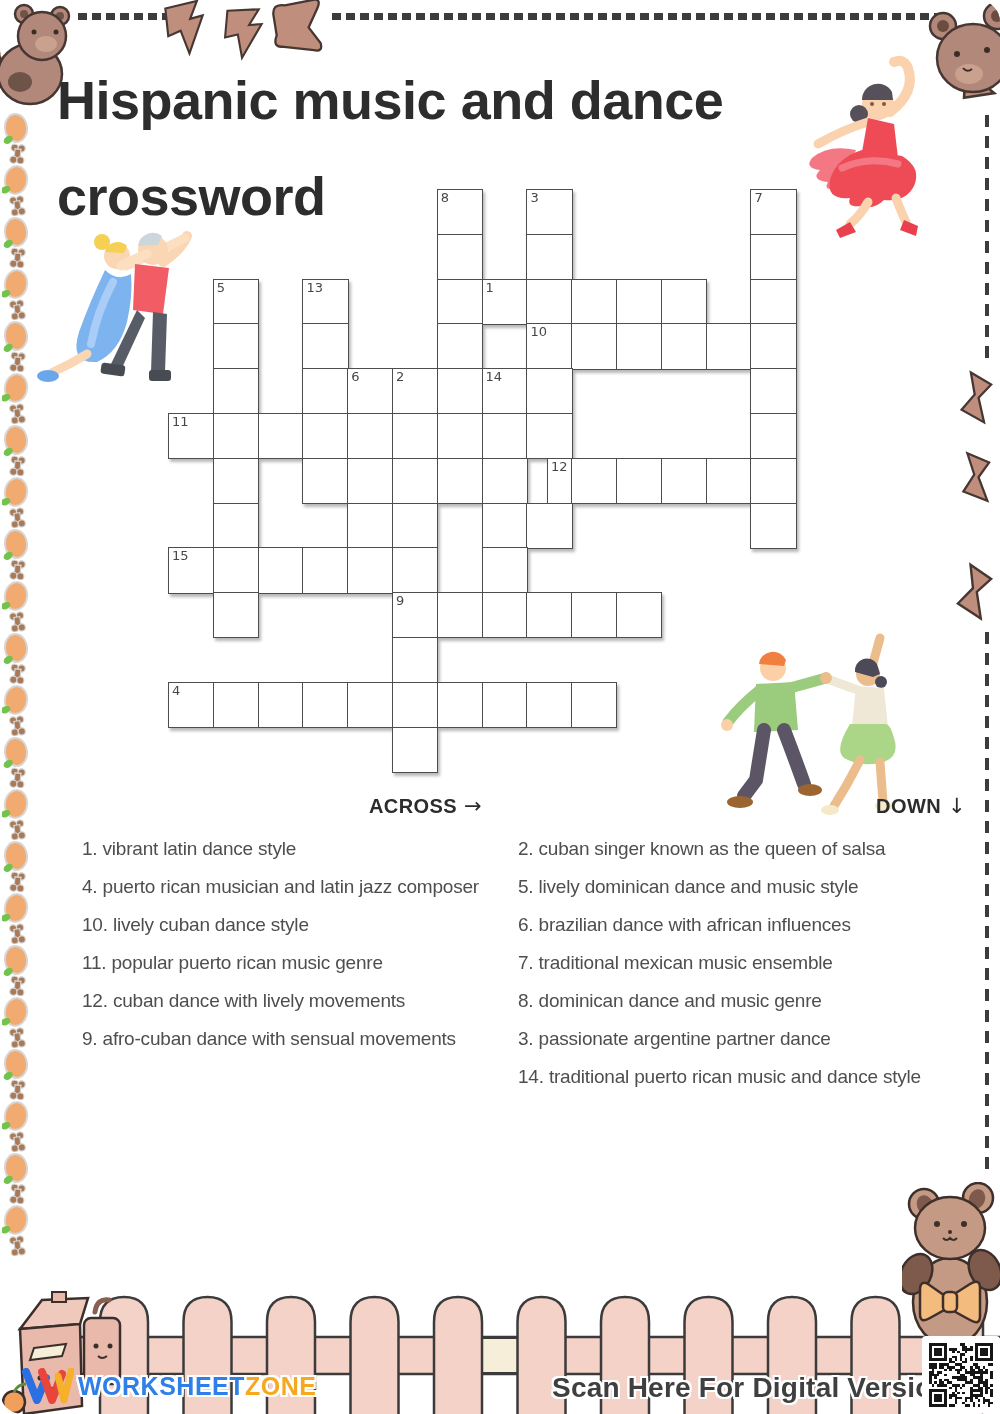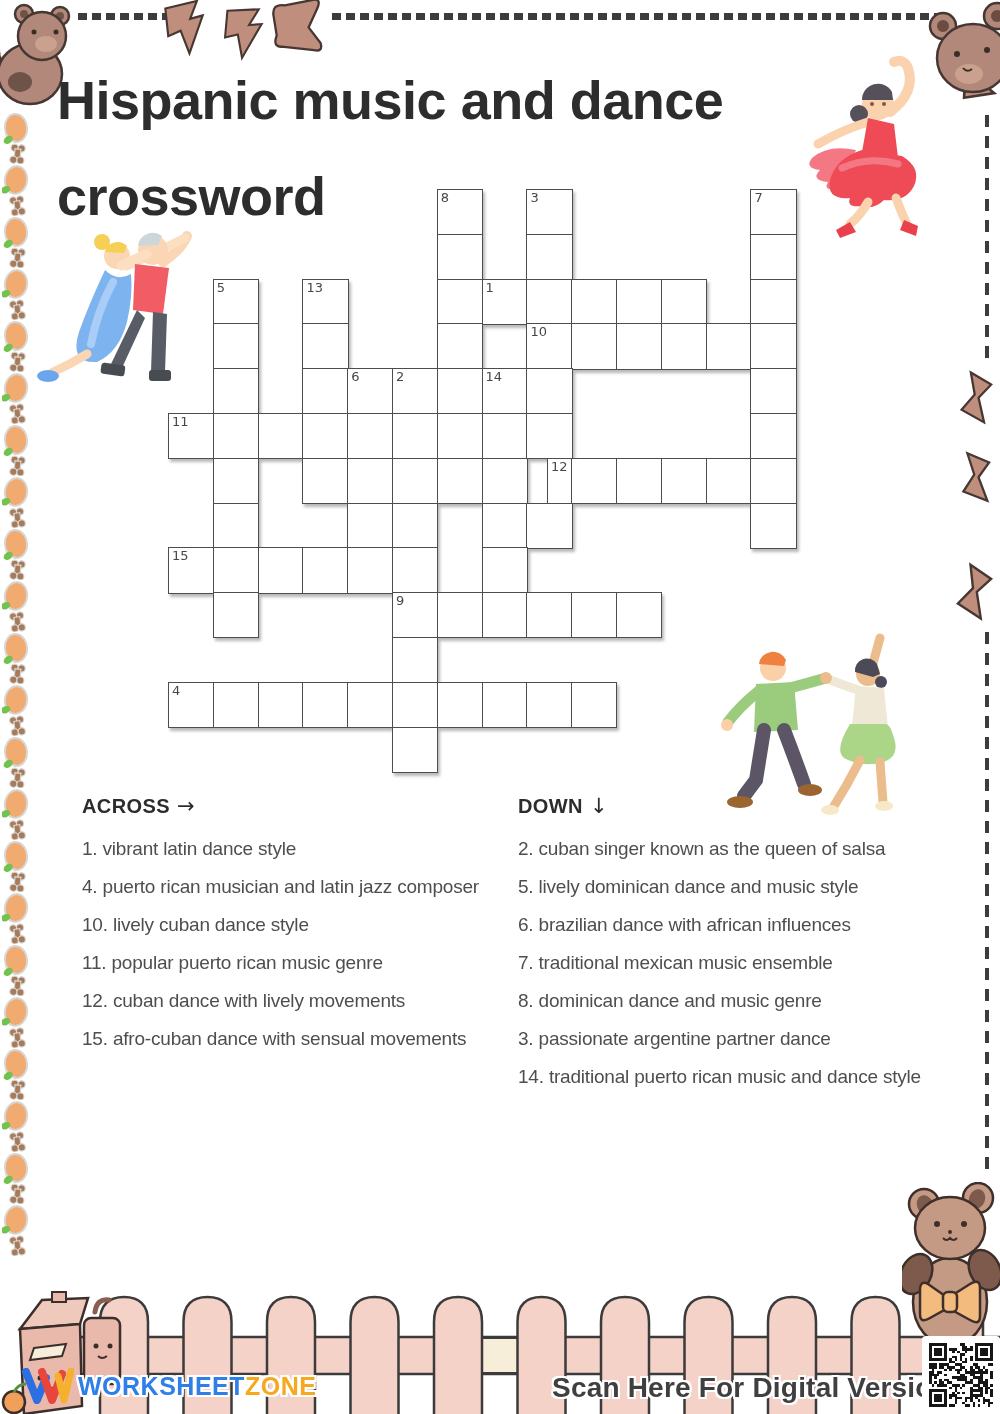--- a/index.html
+++ b/index.html
@@ -1,35 +1,35 @@
 <!DOCTYPE html>
 <html><head>
 <meta charset="utf-8">
 <style>
   html,body{margin:0;padding:0;}
   body{font-family:"Liberation Sans",sans-serif;background:#fff;}
-  .page{position:relative;width:1000px;height:1414px;background:#fff;overflow:hidden;}
+  .page{position:relative;width:1000px;height:1414px;background:#fff;overflow:hidden;border-radius:22px;}
 
   
   .dash-h{position:absolute;height:7px;background:repeating-linear-gradient(90deg,#3c3c3c 0 9px,transparent 9px 14px);}
   .dash-v{position:absolute;width:4px;background:repeating-linear-gradient(180deg,#3c3c3c 0 12px,transparent 12px 21px);}
 
   
   .title{position:absolute;left:57px;top:52px;font-size:54px;line-height:96px;font-weight:700;color:#2d2d2d;letter-spacing:-0.5px;}
 
   
   .grid{position:absolute;left:168px;top:189px;filter:drop-shadow(2.5px 3.5px 1.5px rgba(0,0,0,0.28));}
   .cell{position:absolute;width:46.3px;height:46.3px;background:#fff;border:1.5px solid #4d4d4d;box-sizing:border-box;}
   .cell-num{position:absolute;top:0;left:3px;font-size:13px;color:#474747;font-family:"DejaVu Sans",sans-serif;}
 
   
   .clues{position:absolute;color:#4e4e4e;}
   .clues-across{left:82px;top:794px;width:400px;}
   .clues-down{left:518px;top:794px;width:448px;}
-  .clue-header{font-size:20px;font-weight:700;color:#2c2c2c;letter-spacing:0.4px;margin-bottom:17px;}
+  .clue-header{font-size:20px;font-weight:700;color:#2c2c2c;letter-spacing:0.4px;margin-bottom:17px;text-align:right;}
   .clue-arrow{font-weight:400;font-size:21px;margin-left:7px;font-family:"DejaVu Sans",sans-serif;}
   .clue{font-size:19px;line-height:27px;letter-spacing:-0.2px;margin-bottom:11px;}
 
   
   .wordbank{position:absolute;left:95px;top:1186px;width:810px;text-align:center;font-size:19px;line-height:31px;color:#3e3e3e;letter-spacing:-0.1px;}
   .wb-label{font-weight:700;color:#1f1f1f;}
 
   
   .scan-text{position:absolute;left:552px;top:1372px;font-size:28px;font-weight:600;color:#3f3f3f;letter-spacing:0.2px;white-space:nowrap;
     text-shadow:-2px -2px 0 #fff,2px -2px 0 #fff,-2px 2px 0 #fff,2px 2px 0 #fff,-2px 0 0 #fff,2px 0 0 #fff,0 -2px 0 #fff,0 2px 0 #fff;}
@@ -606,21 +606,21 @@
   <div class="clues clues-across">
     <div class="clue-header">
       <span>ACROSS</span><span class="clue-arrow">→</span>
     </div>
     <div id="across-list">
         <div class="clue">1. vibrant latin dance style</div>
         <div class="clue">4. puerto rican musician and latin jazz composer</div>
         <div class="clue">10. lively cuban dance style</div>
         <div class="clue">11. popular puerto rican music genre</div>
         <div class="clue">12. cuban dance with lively movements</div>
-        <div class="clue">15. afro-cuban dance with sensual movements</div>
+        <div class="clue">9. afro-cuban dance with sensual movements</div>
       </div>
   </div>
 
   <div class="clues clues-down">
     <div class="clue-header">
       <span>DOWN</span><span class="clue-arrow">↓</span>
     </div>
     <div id="down-list">
         <div class="clue">2. cuban singer known as the queen of salsa</div>
         <div class="clue">5. lively dominican dance and music style</div>

